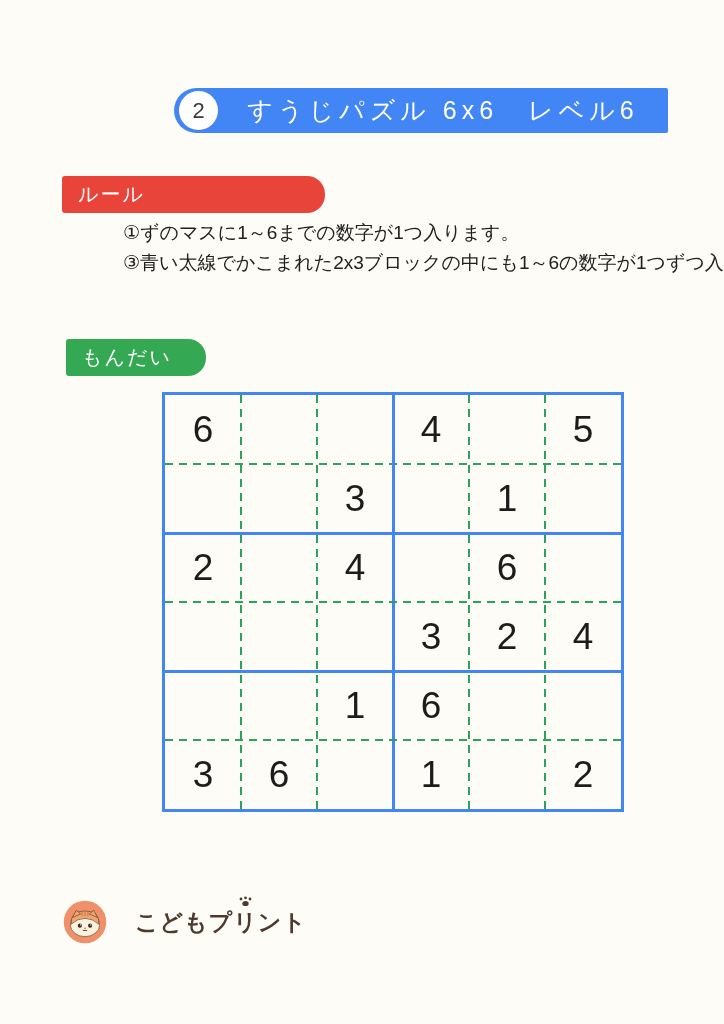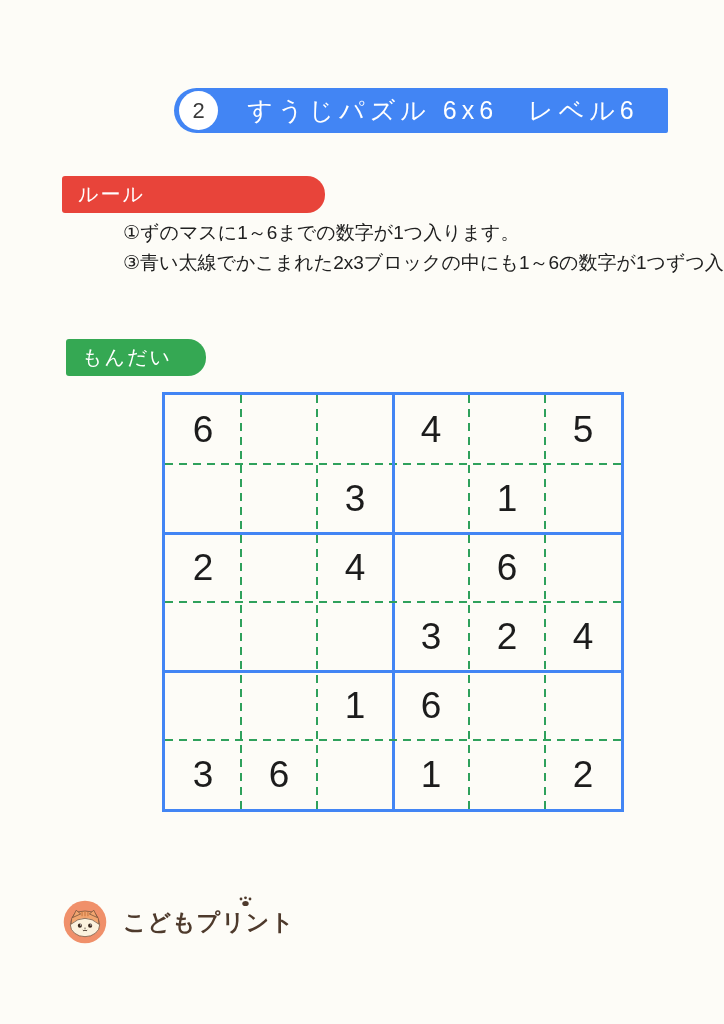--- a/index.html
+++ b/index.html
@@ -42,21 +42,21 @@
   .vline.solid{width:3px;background:var(--blue);}
   .hline.solid{height:3px;background:var(--blue);}
   .grid-cells{position:absolute;inset:0;display:grid;
     grid-template-columns:repeat(6,1fr);grid-template-rows:repeat(6,1fr);}
   .cell{display:flex;align-items:center;justify-content:center;
     font-size:37px;color:#1c1c1c;}
 
   
   .footer-logo{position:absolute;left:63px;top:898px;height:48px;display:flex;align-items:center;}
   .mascot{width:44px;height:44px;display:block;}
-  .logo-text{margin-left:16px;font-size:23px;font-weight:bold;color:var(--brown);letter-spacing:1px;}
+  .logo-text{margin-left:28px;font-size:23px;font-weight:bold;color:var(--brown);letter-spacing:1px;}
   .paw{position:absolute;left:176px;top:-2px;width:13px;height:11px;}
 </style>
 </head>
 <body>
 
 <div class="page">
 
   <div class="title-banner">
     <div class="num-circle">
       <span>2</span>

